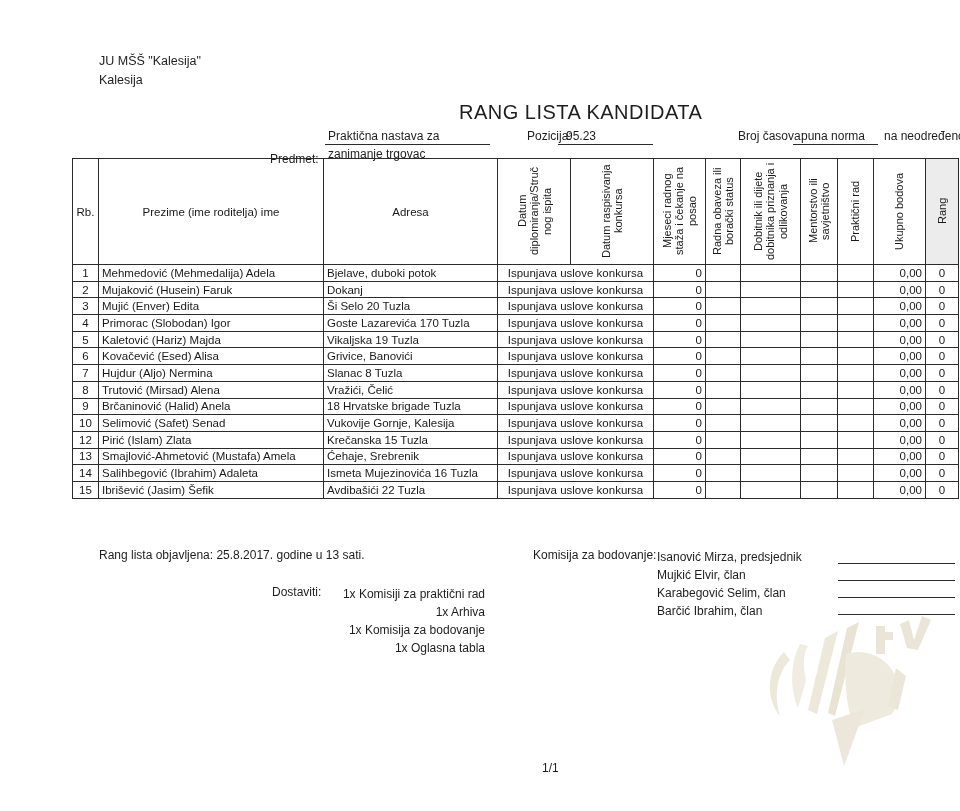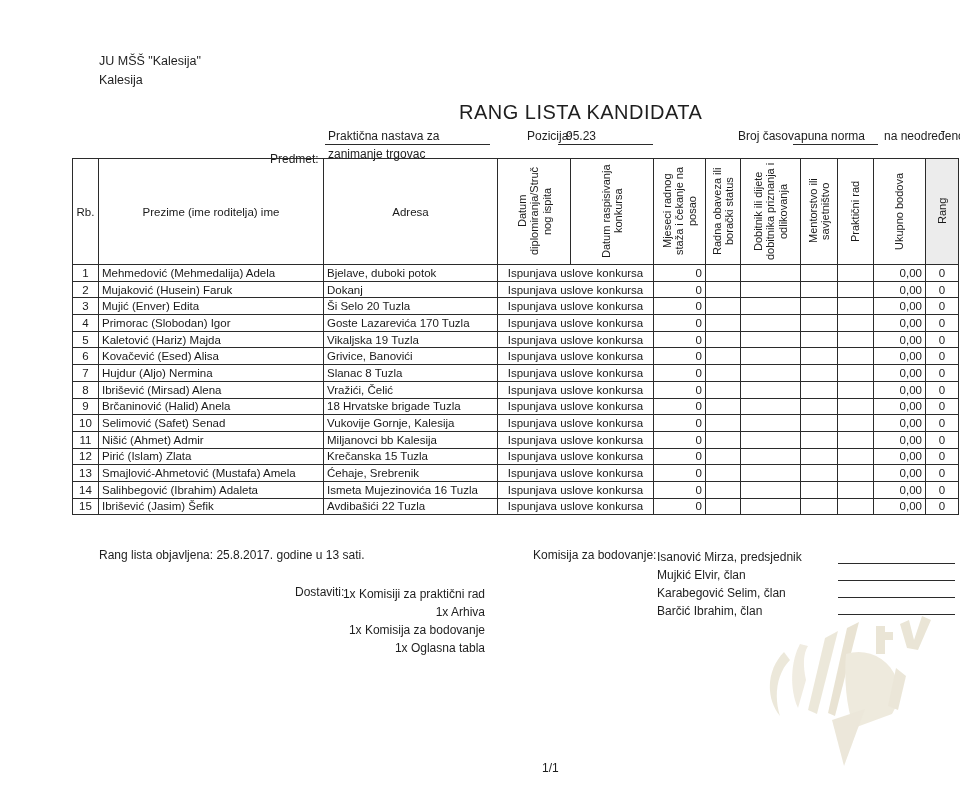--- a/index.html
+++ b/index.html
@@ -185,21 +185,21 @@
           <td class="ar">0</td>
           <td class="ac"></td>
           <td class="ac"></td>
           <td class="ac"></td>
           <td class="ac"></td>
           <td class="ar">0,00</td>
           <td class="ac">0</td>
         </tr>
         <tr>
           <td class="ac">8</td>
-          <td class="al">Ibrišević (Mirsad) Alena</td>
+          <td class="al">Trutović (Mirsad) Alena</td>
           <td class="al">Vražići, Čelić</td>
           <td class="ac" colspan="2">Ispunjava uslove konkursa</td>
           <td class="ar">0</td>
           <td class="ac"></td>
           <td class="ac"></td>
           <td class="ac"></td>
           <td class="ac"></td>
           <td class="ar">0,00</td>
           <td class="ac">0</td>
         </tr>
@@ -213,33 +213,20 @@
           <td class="ac"></td>
           <td class="ac"></td>
           <td class="ac"></td>
           <td class="ar">0,00</td>
           <td class="ac">0</td>
         </tr>
         <tr>
           <td class="ac">10</td>
           <td class="al">Selimović (Safet) Senad</td>
           <td class="al">Vukovije Gornje, Kalesija</td>
-          <td class="ac" colspan="2">Ispunjava uslove konkursa</td>
-          <td class="ar">0</td>
-          <td class="ac"></td>
-          <td class="ac"></td>
-          <td class="ac"></td>
-          <td class="ac"></td>
-          <td class="ar">0,00</td>
-          <td class="ac">0</td>
-        </tr>
-        <tr>
-          <td class="ac">11</td>
-          <td class="al">Nišić (Ahmet) Admir</td>
-          <td class="al">Miljanovci bb Kalesija</td>
           <td class="ac" colspan="2">Ispunjava uslove konkursa</td>
           <td class="ar">0</td>
           <td class="ac"></td>
           <td class="ac"></td>
           <td class="ac"></td>
           <td class="ac"></td>
           <td class="ar">0,00</td>
           <td class="ac">0</td>
         </tr>
         <tr>
@@ -306,21 +293,21 @@
       <div>Karabegović Selim, član</div>
       <div>Barčić Ibrahim, član</div>
     </div>
   <div id="siglines">
       <div class="sigline" style="left: 838px; top: 563px;"></div>
       <div class="sigline" style="left: 838px; top: 580px;"></div>
       <div class="sigline" style="left: 838px; top: 597px;"></div>
       <div class="sigline" style="left: 838px; top: 614px;"></div>
     </div>
 
-  <div class="abs foot" style="left:272px; top:585px;margin-left:23px;">Dostaviti:</div>
+  <div class="abs foot" style="left:272px; top:585px;">Dostaviti:</div>
   <div class="abs foot dostlist" style="left:300px; top:585px; width:185px;text-align:right;" id="dostlist">
       <div>1x Komisiji za praktični rad</div>
       <div>1x Arhiva</div>
       <div>1x Komisija za bodovanje</div>
       <div>1x Oglasna tabla</div>
     </div>
 
   <div class="abs pageno" style="left:542px; top:761px; width:60px; ">1/1</div>
 
   <svg class="watermark" viewBox="0 0 195 170">

